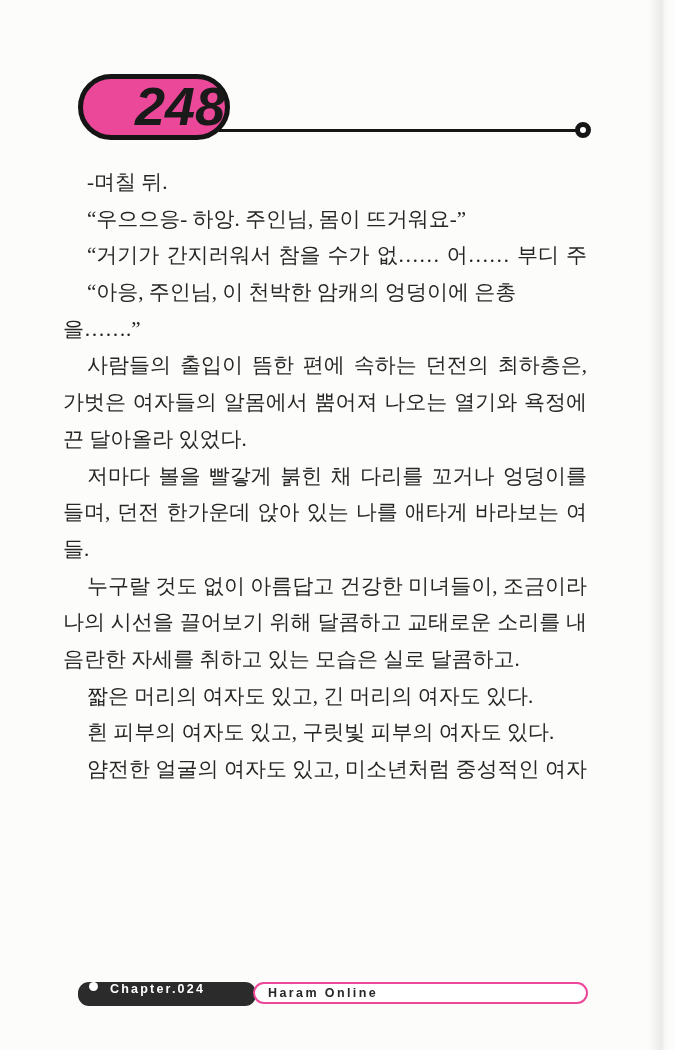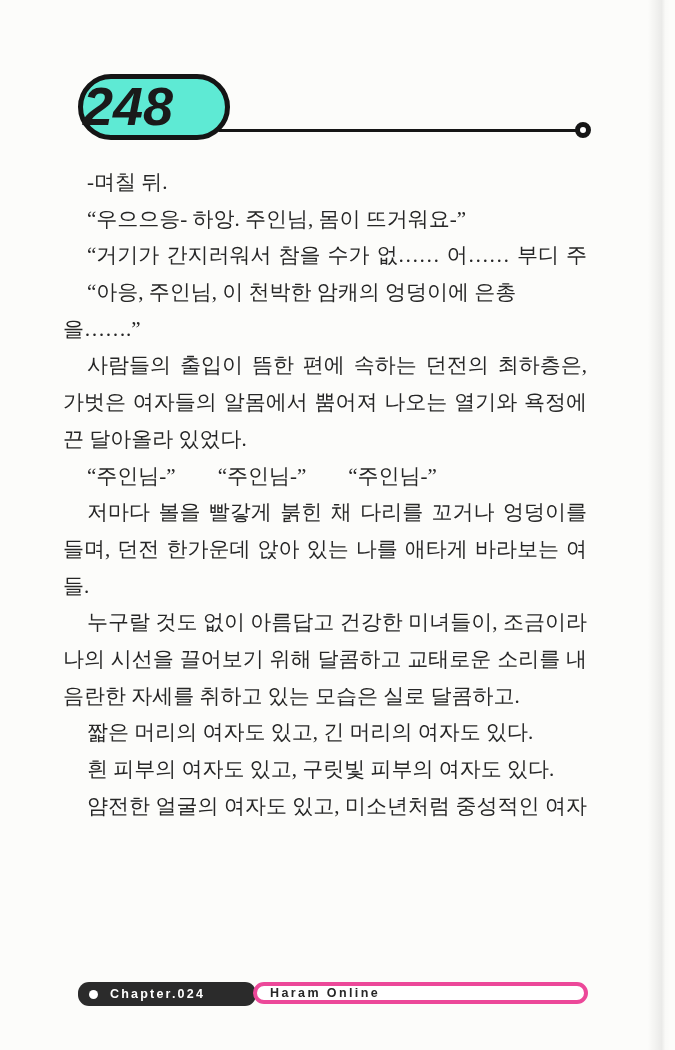--- a/index.html
+++ b/index.html
@@ -23,24 +23,24 @@
   }
   
   .page-edge-shadow{
     position:absolute;left:648px;top:0;width:22px;height:1050px;
     background:linear-gradient(to right,rgba(0,0,0,0) 0%,rgba(0,0,0,0.07) 62%,rgba(0,0,0,0.01) 78%,rgba(0,0,0,0) 100%);
   }
   
   .page-badge{
     position:absolute;left:78px;top:74px;
     width:142px;height:56px;
-    background:#5eead4;
+    background:#ec4899;
     border:5px solid var(--badge-border);
     border-radius:34px;
-    display:flex;align-items:center;justify-content:flex-start;
+    display:flex;align-items:center;justify-content:flex-end;
     z-index:2;
   }
   .page-number{
     font-family:"Liberation Sans","DejaVu Sans",sans-serif;
     font-style:italic;font-weight:700;
     font-size:54px;line-height:1;
     letter-spacing:0px;
     color:#1a1a1a;
     transform:translateY(-1px);
   }
@@ -76,40 +76,40 @@
     white-space:normal;
     text-align:justify;
     text-align-last:justify;
   }
   
   .footer-chapter{
     position:absolute;left:78px;top:982px;
     width:178px;height:24px;
     background:var(--footer-pill-bg);
     border-radius:11px;
-    display:flex;align-items:center;
+    display:flex;
     z-index:1;
   }
   .footer-chapter .dot{
     width:9px;height:9px;border-radius:50%;
     background:#fff;
     margin-left:11px;flex:0 0 auto;
   }
   .footer-chapter .label{
     font-family:"Liberation Sans","DejaVu Sans",sans-serif;
     font-size:12.5px;font-weight:700;letter-spacing:2.2px;
     color:var(--footer-pill-text);
     margin-left:12px;white-space:nowrap;
   }
   .footer-series{
     position:absolute;left:253px;top:982px;
     width:335px;height:22px;
     box-sizing:border-box;
     background:#fff;
-    border:4px solid #ec4899;
+    border:2px solid #ec4899;
     border-radius:12px;
     display:flex;align-items:center;
     z-index:1;
   }
   .footer-series .label{
     font-family:"Liberation Sans","DejaVu Sans",sans-serif;
     font-size:12.5px;font-weight:700;letter-spacing:2.4px;
     color:#272727;
     margin-left:13px;white-space:nowrap;
   }
@@ -129,21 +129,20 @@
 
   <div class="body-text">
       <div class="line indent">-며칠 뒤.</div>
       <div class="line indent">“우으으응- 하앙. 주인님, 몸이 뜨거워요-”</div>
       <div class="line indent justify">“거기가 간지러워서 참을 수가 없…… 어…… 부디 주</div>
       <div class="line indent">“아응, 주인님, 이 천박한 암캐의 엉덩이에 은총</div>
       <div class="line">을…….”</div>
       <div class="line indent justify">사람들의 출입이 뜸한 편에 속하는 던전의 최하층은, 발</div>
       <div class="line justify">가벗은 여자들의 알몸에서 뿜어져 나오는 열기와 욕정에 후</div>
       <div class="line">끈 달아올라 있었다.</div>
-      <div class="line indent">“주인님-”　　“주인님-”　　“주인님-”</div>
       <div class="line indent justify">저마다 볼을 빨갛게 붉힌 채 다리를 꼬거나 엉덩이를 흔</div>
       <div class="line justify">들며, 던전 한가운데 앉아 있는 나를 애타게 바라보는 여자</div>
       <div class="line">들.</div>
       <div class="line indent justify">누구랄 것도 없이 아름답고 건강한 미녀들이, 조금이라도</div>
       <div class="line justify">나의 시선을 끌어보기 위해 달콤하고 교태로운 소리를 내며</div>
       <div class="line">음란한 자세를 취하고 있는 모습은 실로 달콤하고.</div>
       <div class="line indent">짧은 머리의 여자도 있고, 긴 머리의 여자도 있다.</div>
       <div class="line indent">흰 피부의 여자도 있고, 구릿빛 피부의 여자도 있다.</div>
       <div class="line indent justify">얌전한 얼굴의 여자도 있고, 미소년처럼 중성적인 여자도</div>
     </div>

